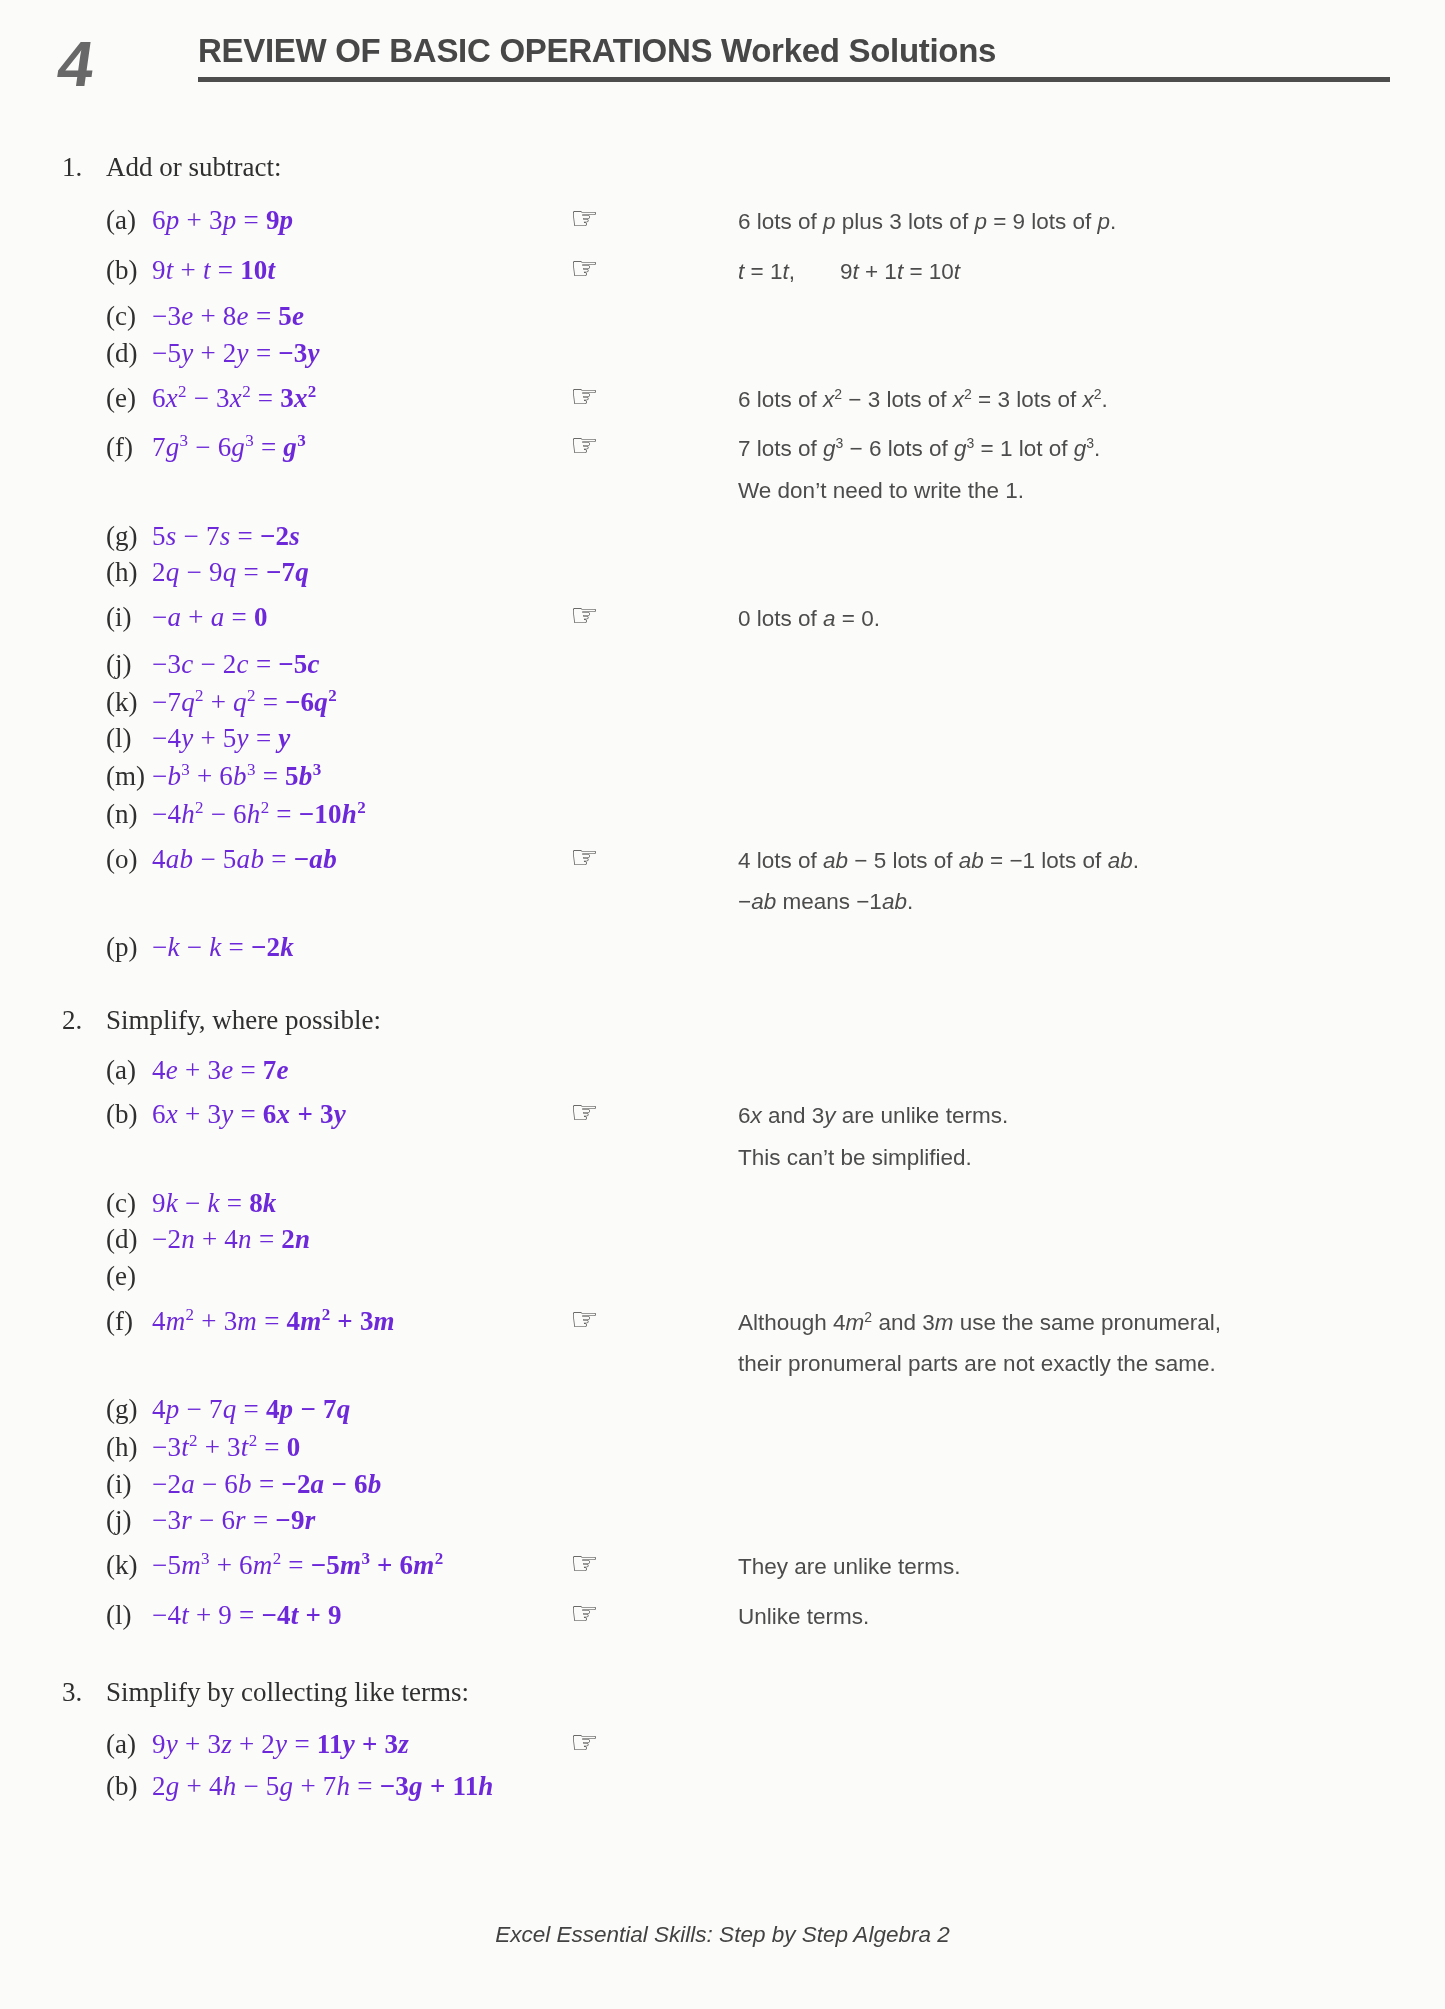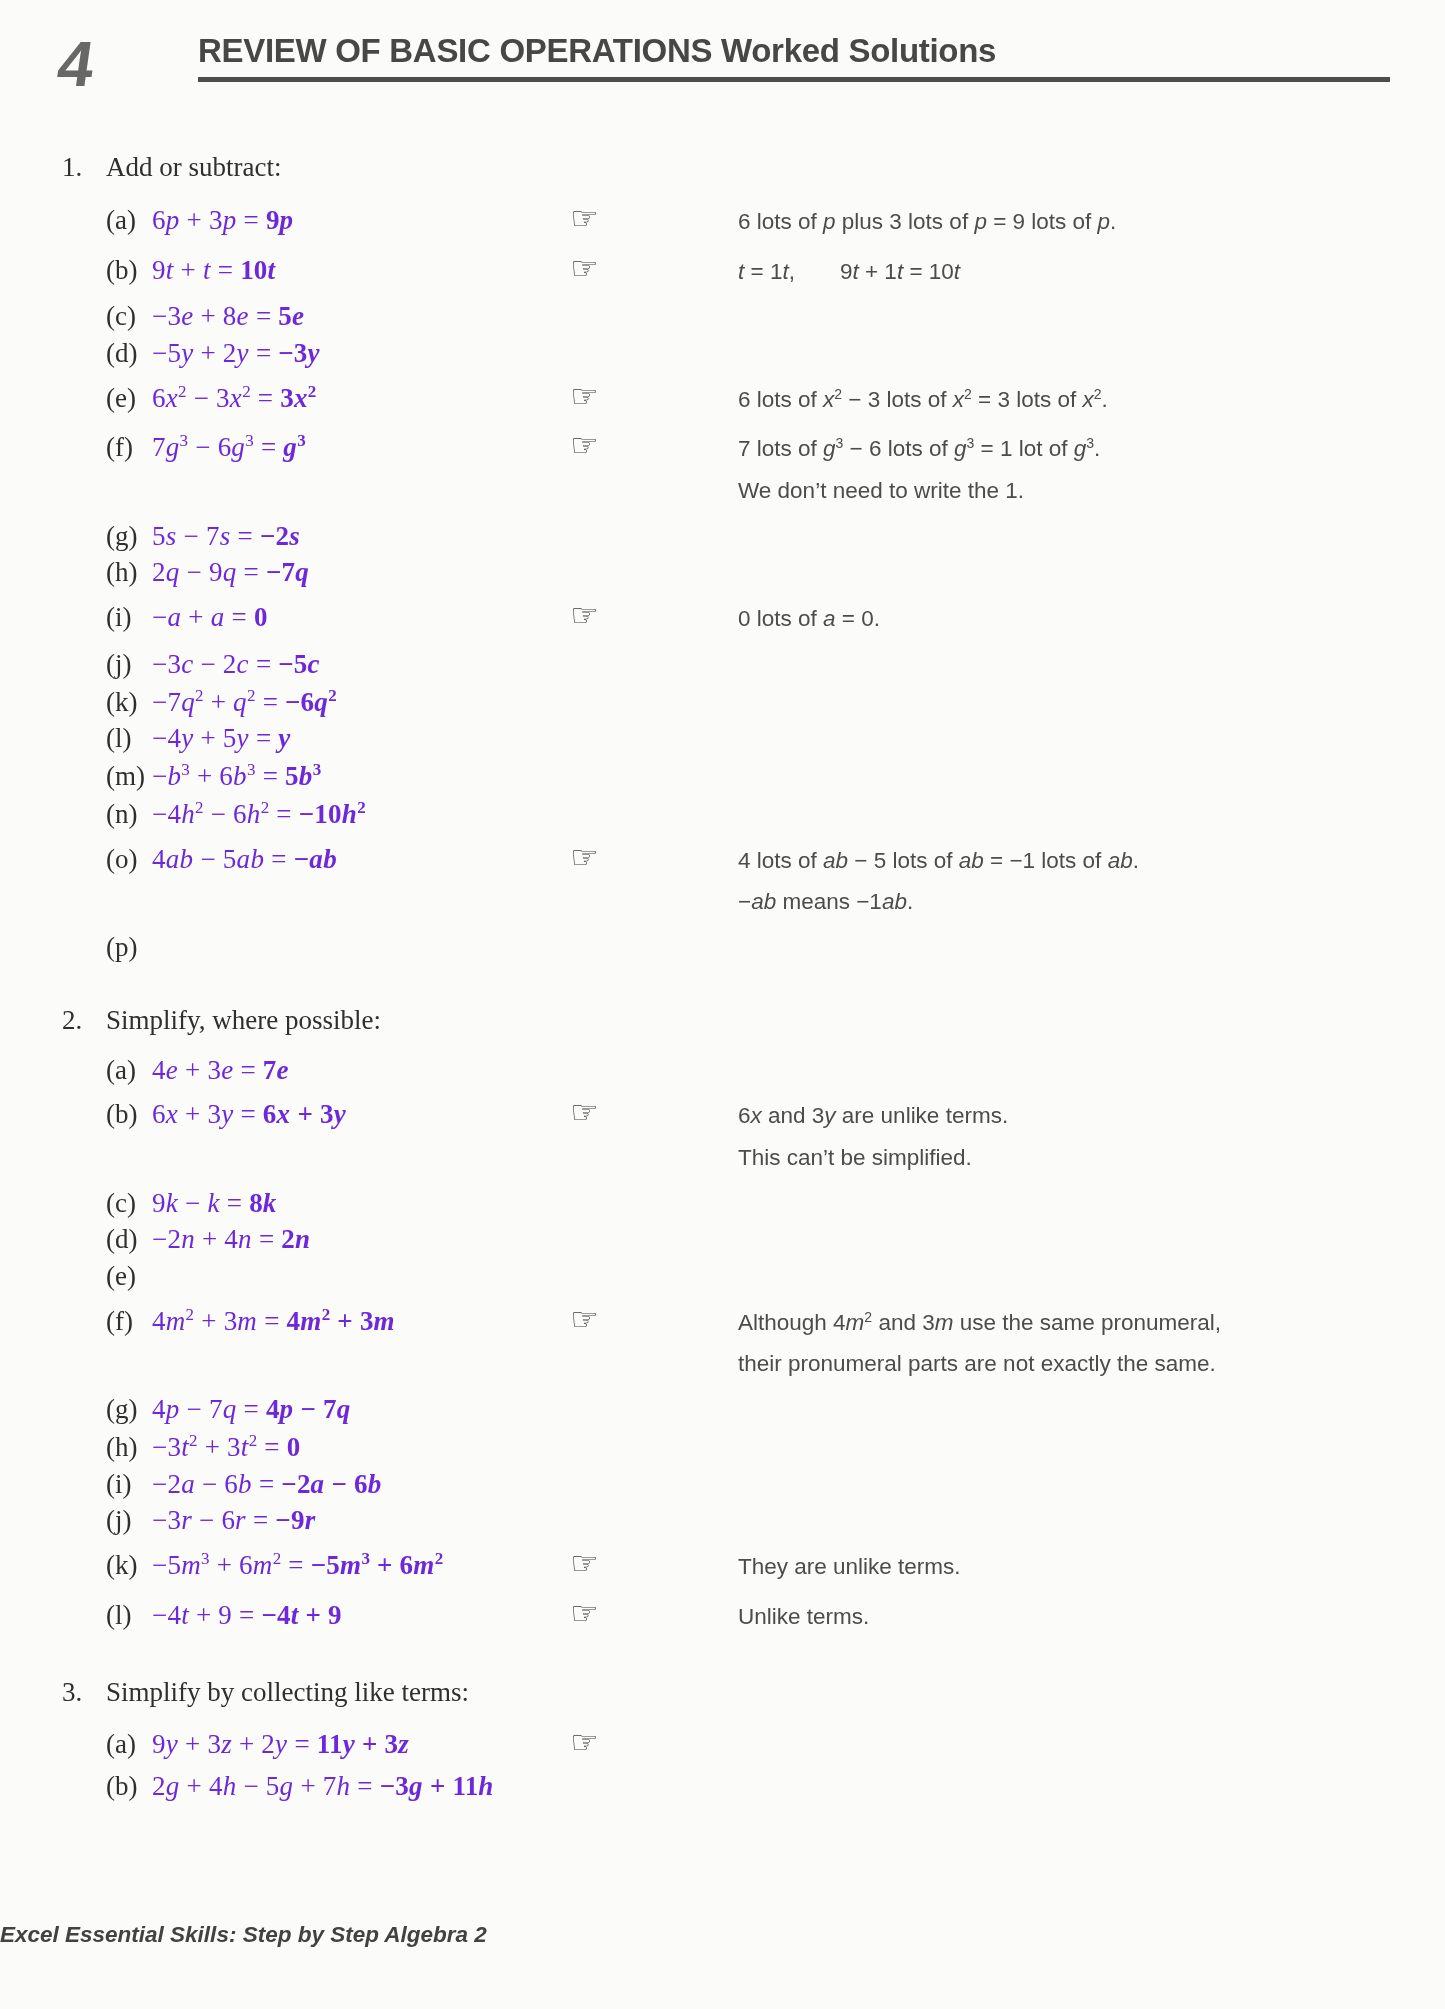--- a/index.html
+++ b/index.html
@@ -26,22 +26,22 @@
   .item-eq{width:418px;flex:none;font-size:27px;color:#6d28d9;letter-spacing:0.2px;}
   .item-eq i{letter-spacing:0.4px;}
   .item-eq sup{font-size:17px;}
   .ans{font-weight:bold;}
   .hand-cell{width:66px;flex:none;font-family:"DejaVu Sans",sans-serif;font-size:32px;
              color:#3d3d3d;line-height:1;}
   .note-cell{flex:1;margin-left:102px;font-family:"Liberation Sans",sans-serif;
              font-size:22.5px;color:#4c4c4c;line-height:1.85;}
   .note-cell sup{font-size:14px;}
   
-  footer{position:absolute;left:0;right:0;top:1922px;text-align:left;
-         font-family:"Liberation Sans",sans-serif;font-style:italic;font-weight:bold;
+  footer{position:absolute;left:0;right:0;top:1922px;text-align:center;
+         font-family:"Liberation Sans",sans-serif;font-style:italic;font-weight:normal;
          font-size:22.5px;color:#424242;}
 </style>
 </head>
 <body>
 
 <div class="page">
   <header>
     <div class="page-num">4</div>
     <div class="header-main">
       <h1>REVIEW OF BASIC OPERATIONS Worked Solutions</h1>
@@ -155,20 +155,21 @@
       <span class="item-label">(o)</span>
       <span class="item-eq">4<i>ab</i> − 5<i>ab</i> = <b class="ans">−<i>ab</i></b></span>
       <span class="hand-cell">☞</span>
       <span class="note-cell">
               <div class="note-line">4 lots of <i>ab</i> − 5 lots of <i>ab</i> = −1 lots of <i>ab</i>.</div>
               <div class="note-line">−<i>ab</i> means −1<i>ab</i>.</div>
             </span>
     </div>
           <div class="item-row">
       <span class="item-label">(p)</span>
+      <span class="item-eq">−<i>k</i> − <i>k</i> = <b class="ans">−2<i>k</i></b></span>
       <span class="hand-cell"></span>
       <span class="note-cell"></span>
     </div>
         </div>
       </section>
       <section class="question">
         <div class="q-head">
       <span class="q-num">2.</span>
       <span class="q-prompt">Simplify, where possible:</span>
     </div>

